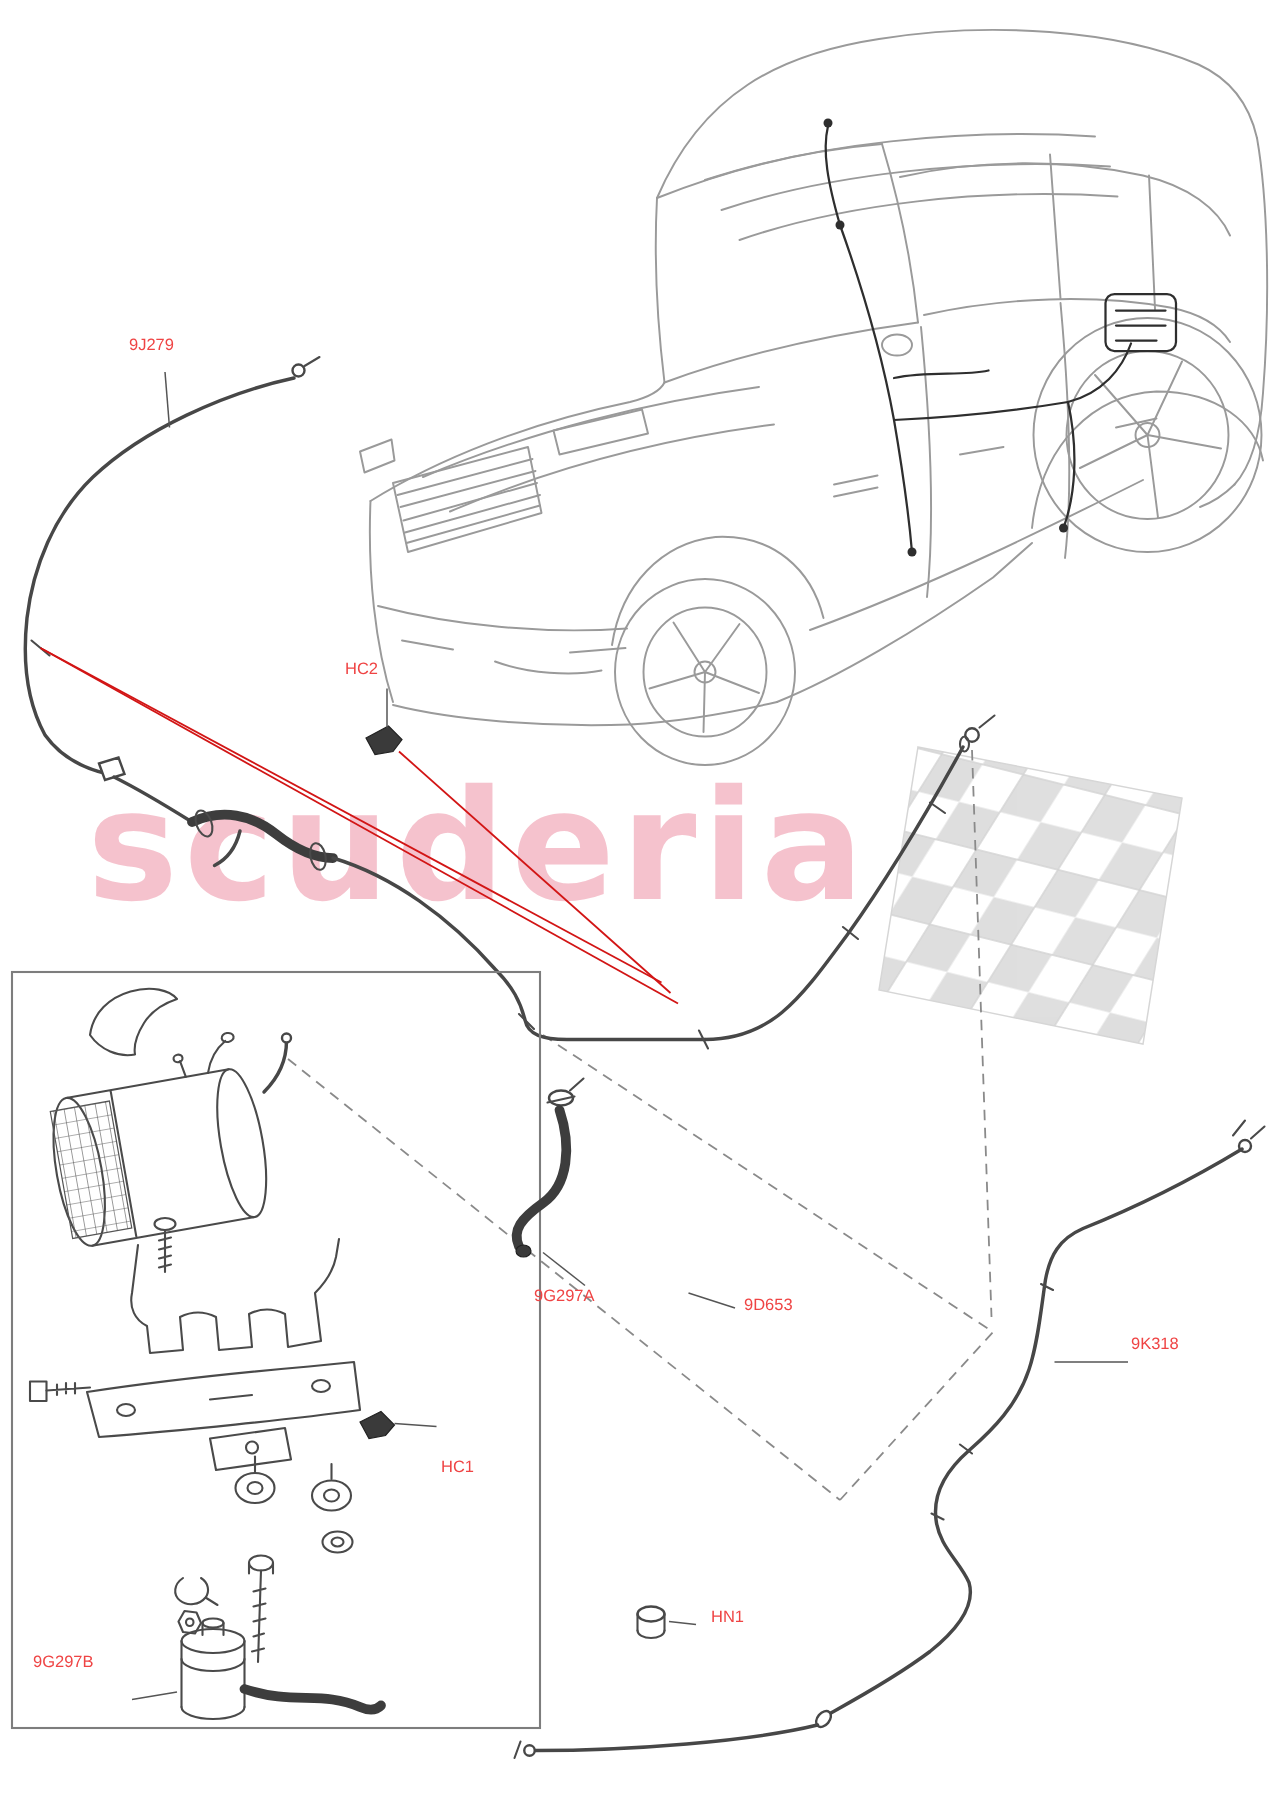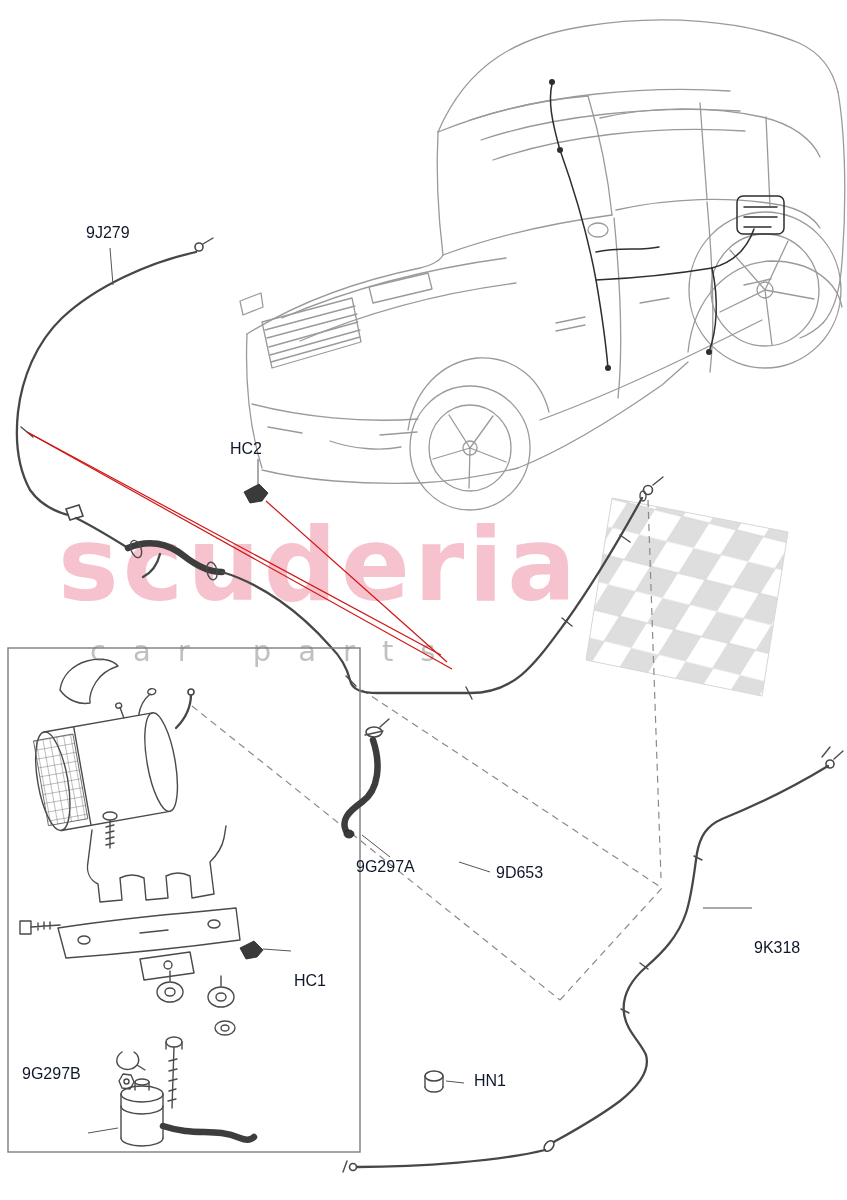--- a/index.html
+++ b/index.html
@@ -4,42 +4,41 @@
 <style>
   html,body{margin:0;padding:0;background:#fff}
   .page{position:relative;width:847px;height:1200px;background:#ffffff;overflow:hidden;
         font-family:"Liberation Sans",sans-serif}
   .wm-brand{position:absolute;left:58px;top:514px;font-size:102px;font-weight:700;
             color:rgba(232,110,135,.42);letter-spacing:4px;z-index:1;line-height:1;
             font-family:"DejaVu Sans",sans-serif;user-select:none}
   .wm-sub{position:absolute;left:90px;top:634px;font-size:29px;color:rgba(168,168,168,.72);
           letter-spacing:27px;z-index:1;font-family:"DejaVu Sans",sans-serif;user-select:none}
   svg.art-layer{position:absolute;left:0;top:0;z-index:2}
-  .part-label{position:absolute;z-index:3;font-size:16px;color:#0f172a;white-space:nowrap;cursor:pointer}
+  .part-label{position:absolute;z-index:3;font-size:11px;color:#ef4444;white-space:nowrap;cursor:pointer}
   
   .car{stroke:#9a9a9a;stroke-width:1.3;fill:none;stroke-linecap:round;stroke-linejoin:round}
   .harness{stroke:#2e2e2e;stroke-width:1.5;fill:none;stroke-linecap:round;stroke-linejoin:round}
   .hdot{fill:#2e2e2e;stroke:none}
   .art{stroke:#4a4a4a;stroke-width:1.4;fill:none;stroke-linecap:round;stroke-linejoin:round}
   .tube{stroke:#474747;stroke-width:2.3;fill:none;stroke-linecap:round}
   .thick{stroke:#3d3d3d;stroke-width:6.5;fill:none;stroke-linecap:round}
   .conn{stroke:#474747;stroke-width:1.6;fill:#fff}
   .red{stroke:#d21515;stroke-width:1.2;fill:none}
   .dashedl{stroke:#8a8a8a;stroke-width:1.2;stroke-dasharray:7 5;fill:none}
   .leader{stroke:#555;stroke-width:1;fill:none}
   .boxline{stroke:#7d7d7d;stroke-width:1.4;fill:none}
   .dark{fill:#3a3a3a;stroke:#222;stroke-width:.8}
 </style>
 </head>
 <body>
 
 <div class="page">
 
   <div class="wm-brand">scuderia</div>
-  <div class="wm-sub">car parts</div>
 
   <svg class="art-layer" width="847" height="1200" viewBox="0 0 847 1200">
     <defs>
       <pattern id="checker" width="56" height="56" patternUnits="userSpaceOnUse" patternTransform="rotate(14) skewX(-18)">
         <rect width="28" height="28" fill="#d4d4d4"></rect>
         <rect x="28" y="28" width="28" height="28" fill="#d4d4d4"></rect>
         <rect width="56" height="56" fill="none" stroke="#c6c6c6" stroke-width="1"></rect>
       </pattern>
       <pattern id="vent" width="7" height="9" patternUnits="userSpaceOnUse">
         <path d="M0,0H7M0,0V9" stroke="#5a5a5a" stroke-width="0.8" fill="none"></path>
@@ -247,18 +246,18 @@
       <path class="leader" d="M291,951 L263,949"></path>
       <path class="leader" d="M464,1083 L446,1081"></path>
       <path class="leader" d="M88,1133 L118,1128"></path>
     </g>
   </svg>
 
   <div class="part-label" style="left:86px;top:224px">9J279</div>
   <div class="part-label" style="left:230px;top:440px">HC2</div>
   <div class="part-label" style="left:356px;top:858px">9G297A</div>
   <div class="part-label" style="left:496px;top:864px">9D653</div>
-  <div class="part-label" style="left:754px;top:939px">9K318</div>
+  <div class="part-label" style="left:754px;top:890px">9K318</div>
   <div class="part-label" style="left:294px;top:972px">HC1</div>
   <div class="part-label" style="left:474px;top:1072px">HN1</div>
-  <div class="part-label" style="left:22px;top:1065px">9G297B</div>
+  <div class="part-label" style="left:22px;top:1102px">9G297B</div>
 
 </div>
 
 </body></html>

